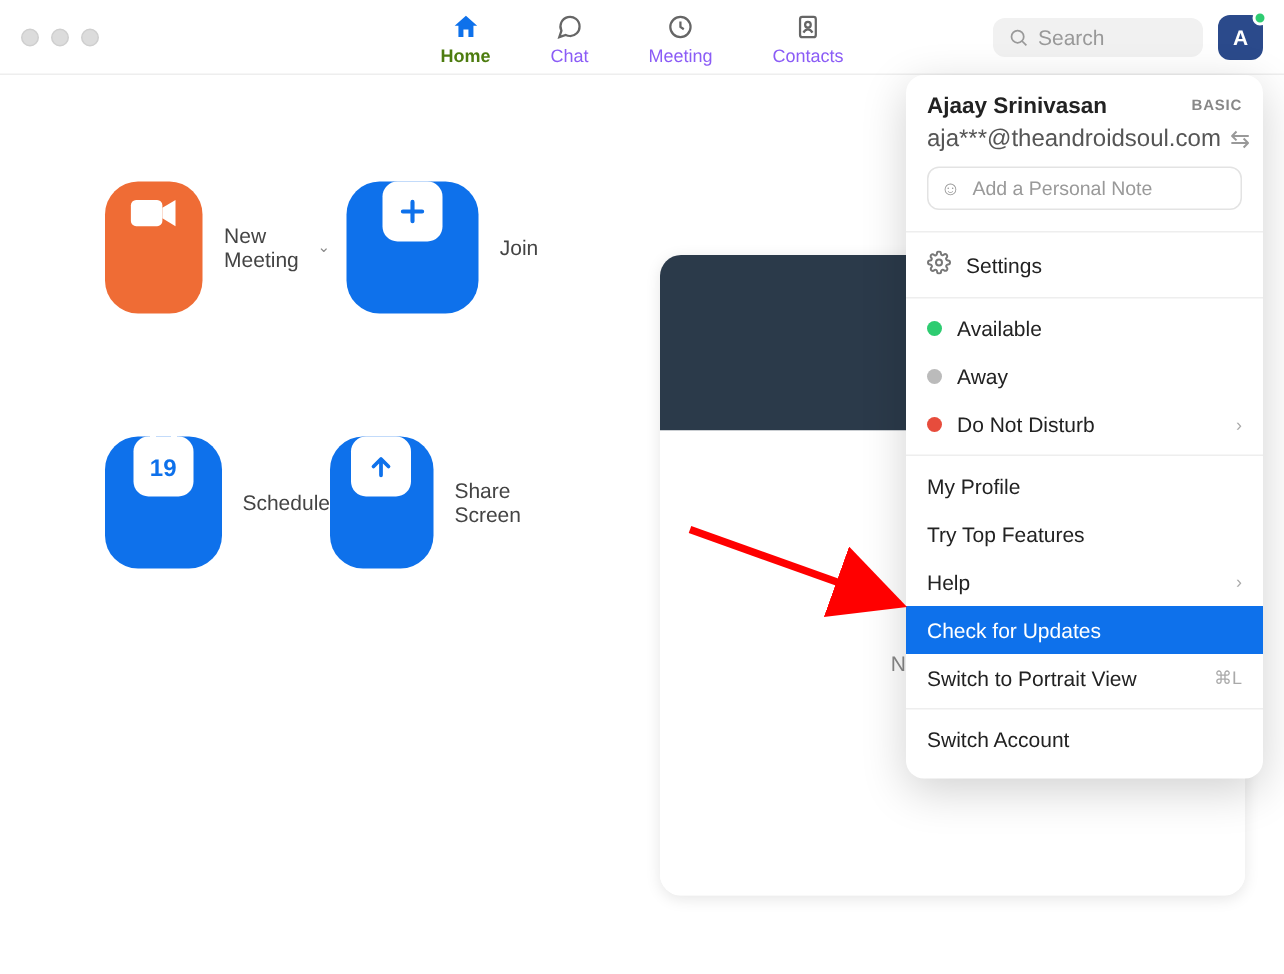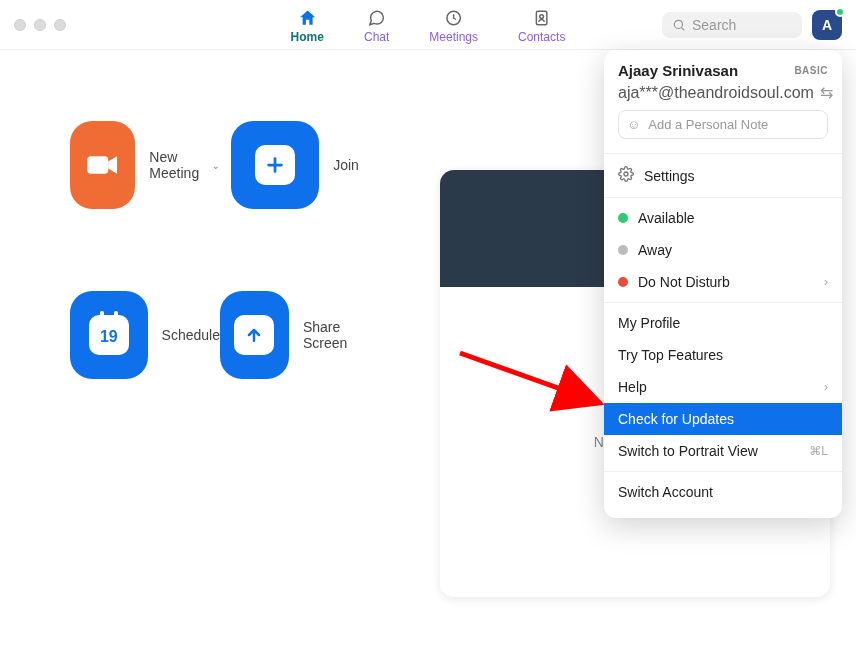--- a/index.html
+++ b/index.html
@@ -5,33 +5,33 @@
     * { box-sizing: border-box; margin: 0; padding: 0; font-family: -apple-system, BlinkMacSystemFont, "Segoe UI", Helvetica, Arial, sans-serif; }
     body { width: 856px; height: 649px; background: #fff; overflow: hidden; position: relative; }
     
     
     .titlebar { height: 50px; display: flex; align-items: center; padding: 0 14px; border-bottom: 1px solid #eee; position: relative; }
     .traffic { display: flex; gap: 8px; }
     .traffic span { width: 12px; height: 12px; border-radius: 50%; background: #dcdcdc; border: 1px solid #cfcfcf; display: inline-block; }
     
     .tabs { position: absolute; left: 50%; transform: translateX(-50%); display: flex; gap: 40px; align-items: flex-start; height: 100%; padding-top: 8px; }
     .tab { display: flex; flex-direction: column; align-items: center; gap: 2px; font-size: 12px; color: #8b5cf6; cursor: pointer; }
-    .tab.active { color: #0f766e; font-weight: 600; }
+    .tab.active { color: #4d7c0f; font-weight: 600; }
     .tab .ico { width: 20px; height: 20px; display: flex; align-items: center; justify-content: center; }
     
     .right-tools { margin-left: auto; display: flex; align-items: center; gap: 10px; }
     .search-box { display: flex; align-items: center; background: #f1f1f1; border-radius: 8px; padding: 5px 10px; width: 140px; color: #999; font-size: 14px; gap: 6px; text-align: center; }
     .avatar { width: 30px; height: 30px; border-radius: 8px; background: #2b4a8b; color: #fff; display: flex; align-items: center; justify-content: center; font-size: 14px; font-weight: 600; position: relative; cursor: pointer; }
     .avatar .dot { width: 10px; height: 10px; background: #2ecc71; border: 2px solid #fff; border-radius: 50%; position: absolute; top: -3px; right: -3px; }
     
     
     .main { display: flex; padding: 30px 0 0 0; position: relative; height: calc(100% - 50px); }
     .actions { width: 440px; padding-left: 70px; display: grid; grid-template-columns: 150px 150px; grid-template-rows: 170px 170px; gap: 0; }
     .action { display: flex; align-items: center; justify-content: center; gap: 14px; cursor: pointer; }
-    .tile { width: 88px; height: 88px; border-radius: 22px; display: flex; align-items: center; justify-content: center; }
+    .tile { width: 88px; height: 88px; border-radius: 22px; display: flex; justify-content: center; }
     .tile.orange { background: #ef6c35; }
     .tile.blue { background: #0e71eb; }
     .action-label { font-size: 14px; color: #444; display: flex; align-items: center; gap: 5px; }
     .chev { font-size: 10px; color: #888; }
     
     .inner-sq { width: 40px; height: 40px; background: #fff; border-radius: 10px; display: flex; align-items: center; justify-content: center; }
     
     .side-panel { flex: 1; padding: 90px 20px 0 0; position: relative; }
     .clock-card { border-radius: 14px; overflow: hidden; box-shadow: 0 2px 10px rgba(0,0,0,.1); width: 390px; }
     .clock-top { background: #2b3a4a; color: #fff; padding: 28px 24px 20px; }
@@ -88,21 +88,21 @@
       </span>
       <span>Chat</span>
     </div>
     <div class="tab">
       <span class="ico">
         <svg width="18" height="18" viewBox="0 0 24 24" fill="none" stroke="#666" stroke-width="2">
             <circle cx="12" cy="12" r="9"></circle>
             <path d="M12 7v5l3 2"></path>
           </svg>
       </span>
-      <span>Meetings</span>
+      <span>Meeting</span>
     </div>
     <div class="tab">
       <span class="ico">
         <svg width="18" height="18" viewBox="0 0 24 24" fill="none" stroke="#666" stroke-width="2">
             <rect x="5" y="3" width="14" height="18" rx="2"></rect>
             <circle cx="12" cy="10" r="2.5"></circle>
             <path d="M8 17c1-2 2.5-3 4-3s3 1 4 3"></path>
           </svg>
       </span>
       <span>Contacts</span>

